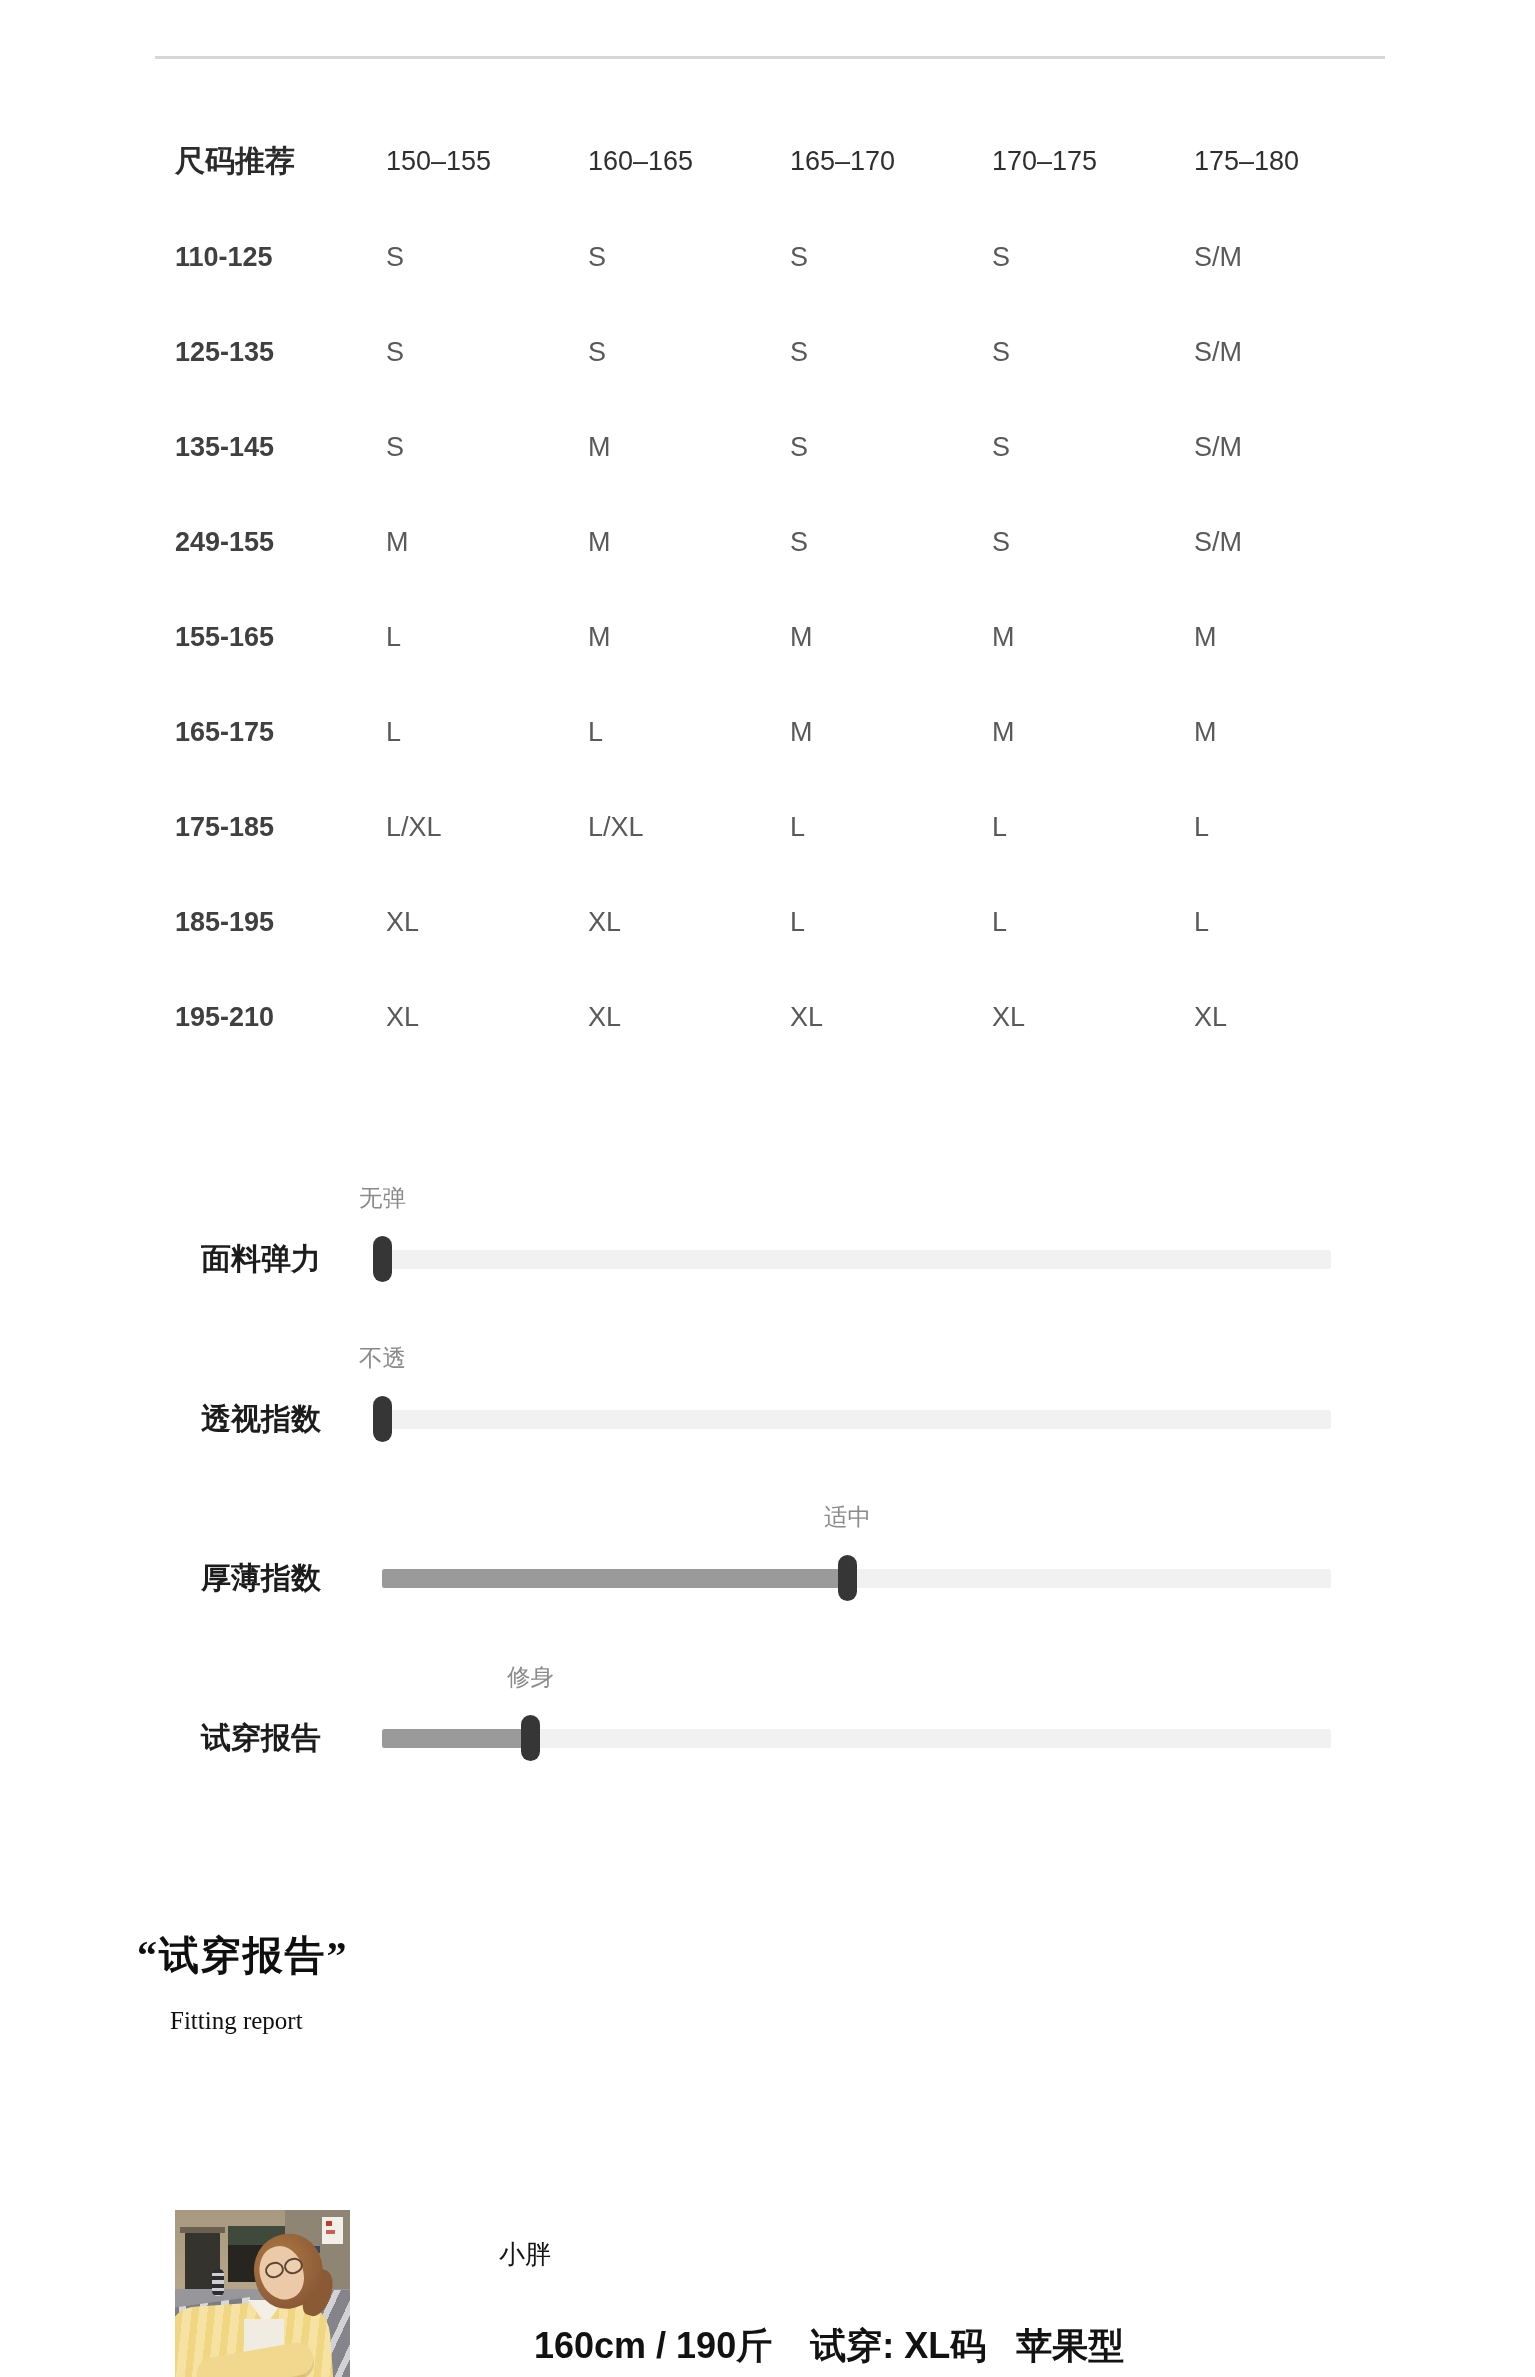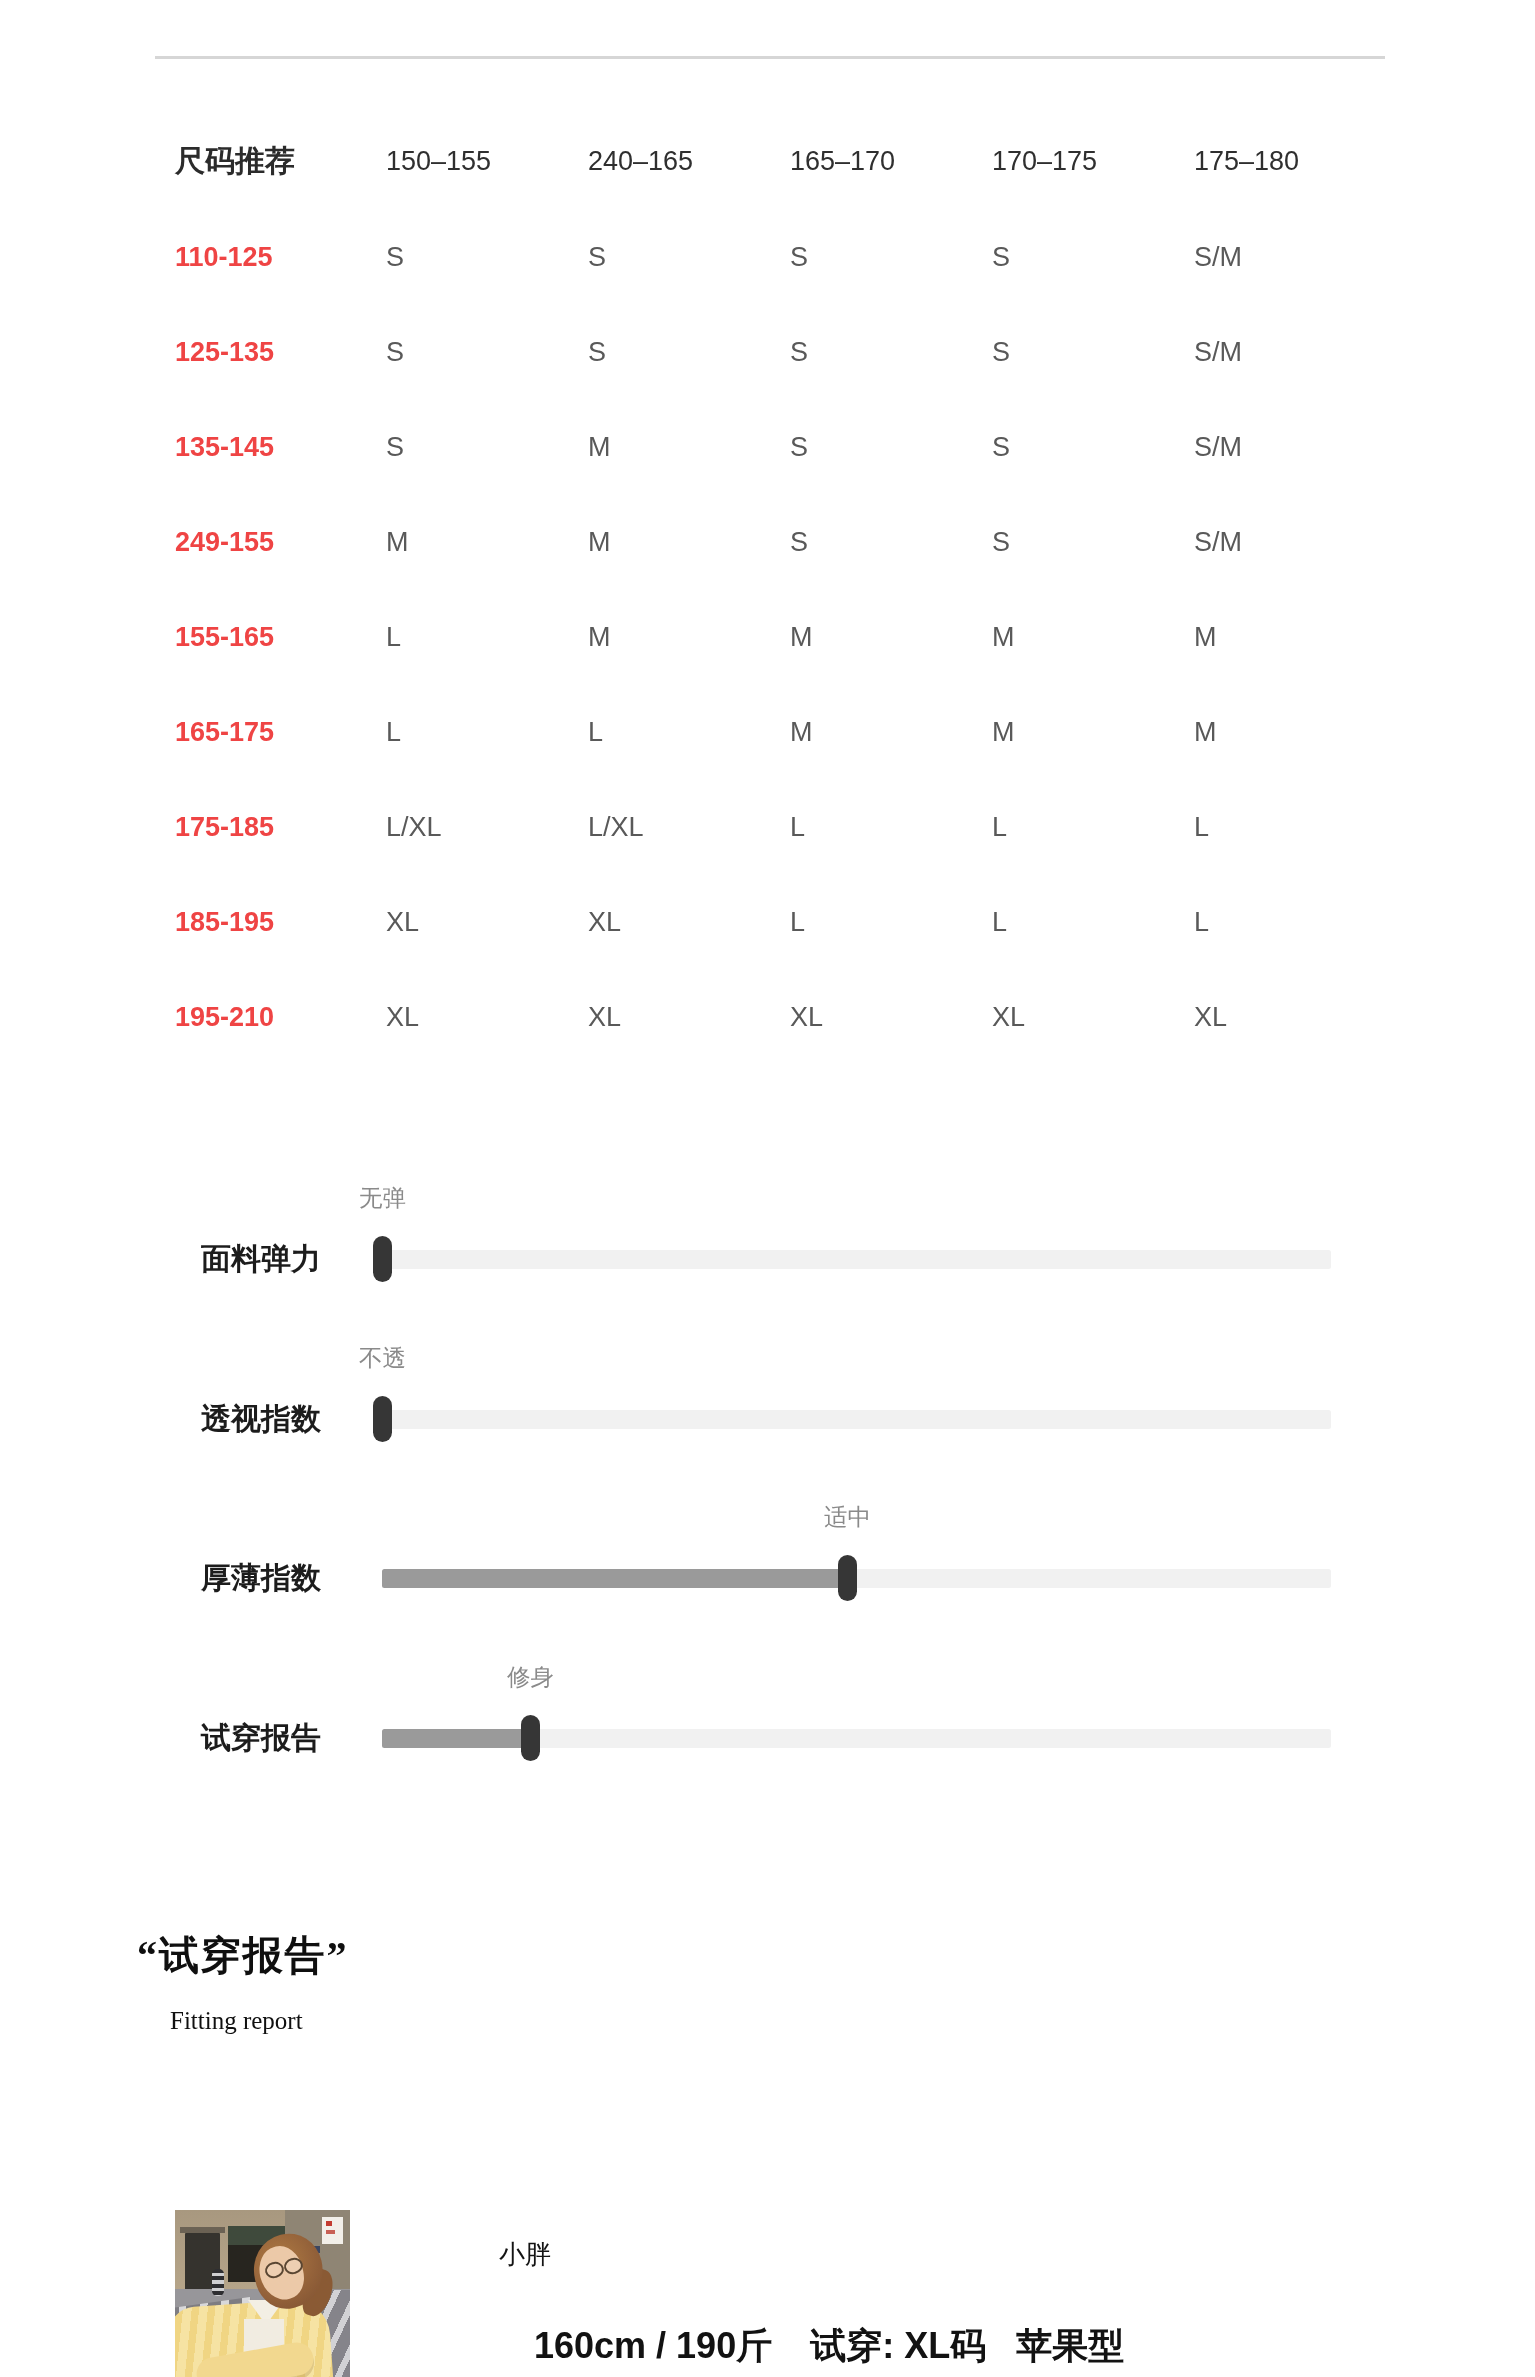--- a/index.html
+++ b/index.html
@@ -20,21 +20,21 @@
     position:absolute;left:175px;top:115px;width:1232px;
     display:grid;
     grid-template-columns:211px repeat(5,202px);
     grid-auto-rows:95px;
   }
   .size-table .hrow{height:92px;}
   .size-table .cell{display:flex;align-items:center;justify-content:flex-start;}
   .size-table .lcell{justify-content:flex-start;}
   .th-corner{font-size:30px;font-weight:700;color:#2b2b2b;}
   .th{font-size:27px;font-weight:500;color:#2f2f2f;}
-  .row-label{font-size:27px;font-weight:700;color:#ef4444;}
+  .row-label{font-size:27px;font-weight:700;color:#404040;}
   .size-val{font-size:27px;font-weight:400;color:#595959;}
 
   
   .slider{position:absolute;left:0;width:1535px;height:161px;}
   .slider.s0{top:1166px;}
   .slider.s1{top:1326px;}
   .slider.s2{top:1485px;}
   .slider.s3{top:1645px;}
   .slider-label{position:absolute;left:201px;top:73px;font-size:30px;font-weight:700;color:#1c1c1c;line-height:40px;}
   .track{position:absolute;left:382px;top:84px;width:949px;height:18.6px;background:var(--track,#f1f1f1);border-radius:2.5px;}
@@ -85,21 +85,21 @@
   <div class="divider"></div>
 
   <div class="size-table">
     <div class="cell lcell hrow">
         <span class="th-corner">尺码推荐</span>
       </div>
     <div class="cell hrow">
         <span class="th">150–155</span>
       </div>
     <div class="cell hrow">
-        <span class="th">240–165</span>
+        <span class="th">160–165</span>
       </div>
     <div class="cell hrow">
         <span class="th">165–170</span>
       </div>
     <div class="cell hrow">
         <span class="th">170–175</span>
       </div>
     <div class="cell hrow">
         <span class="th">175–180</span>
       </div>

